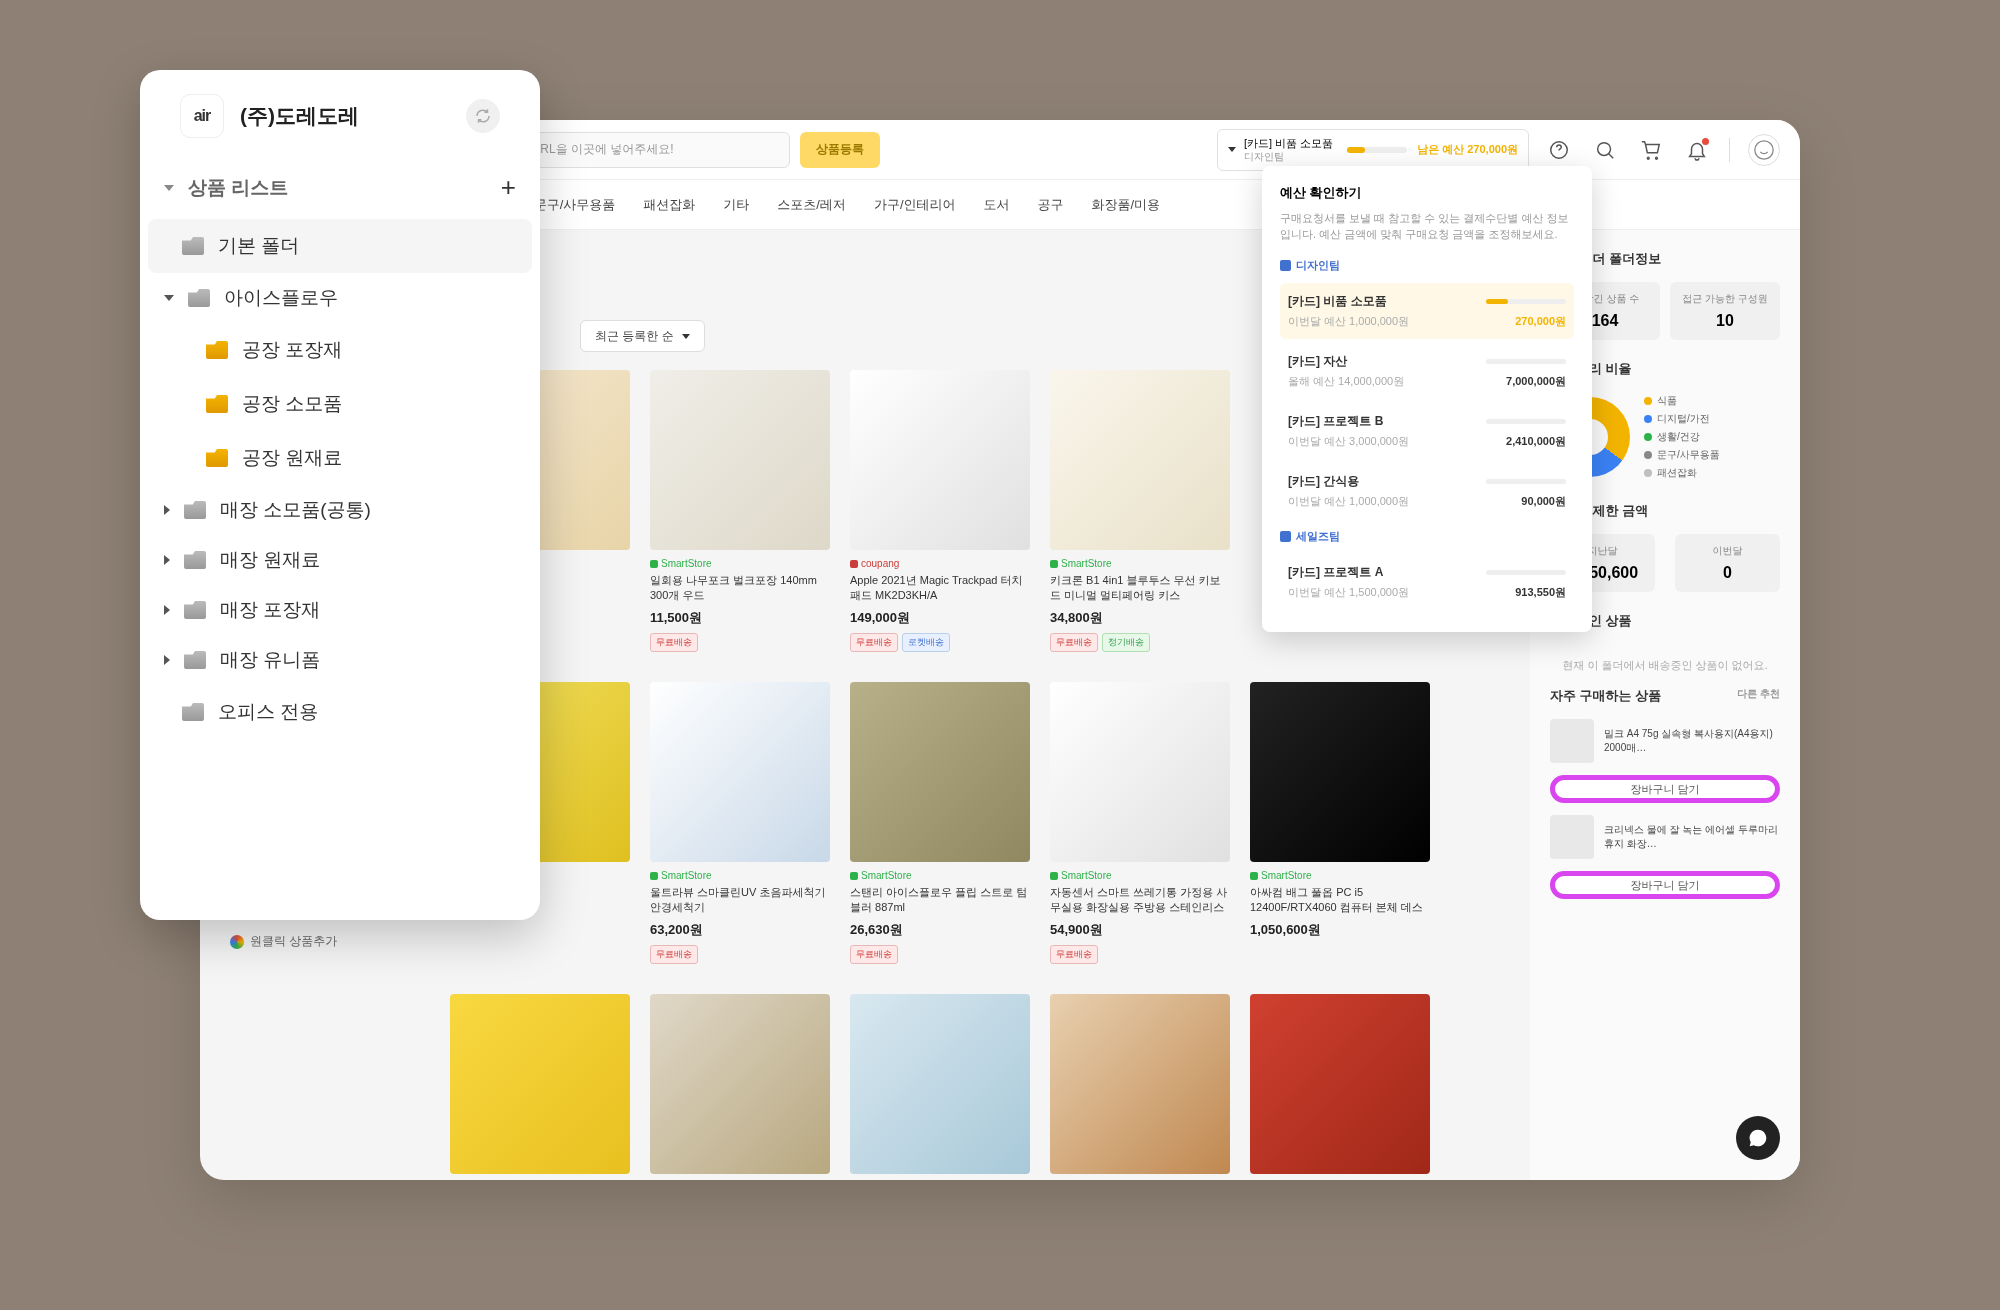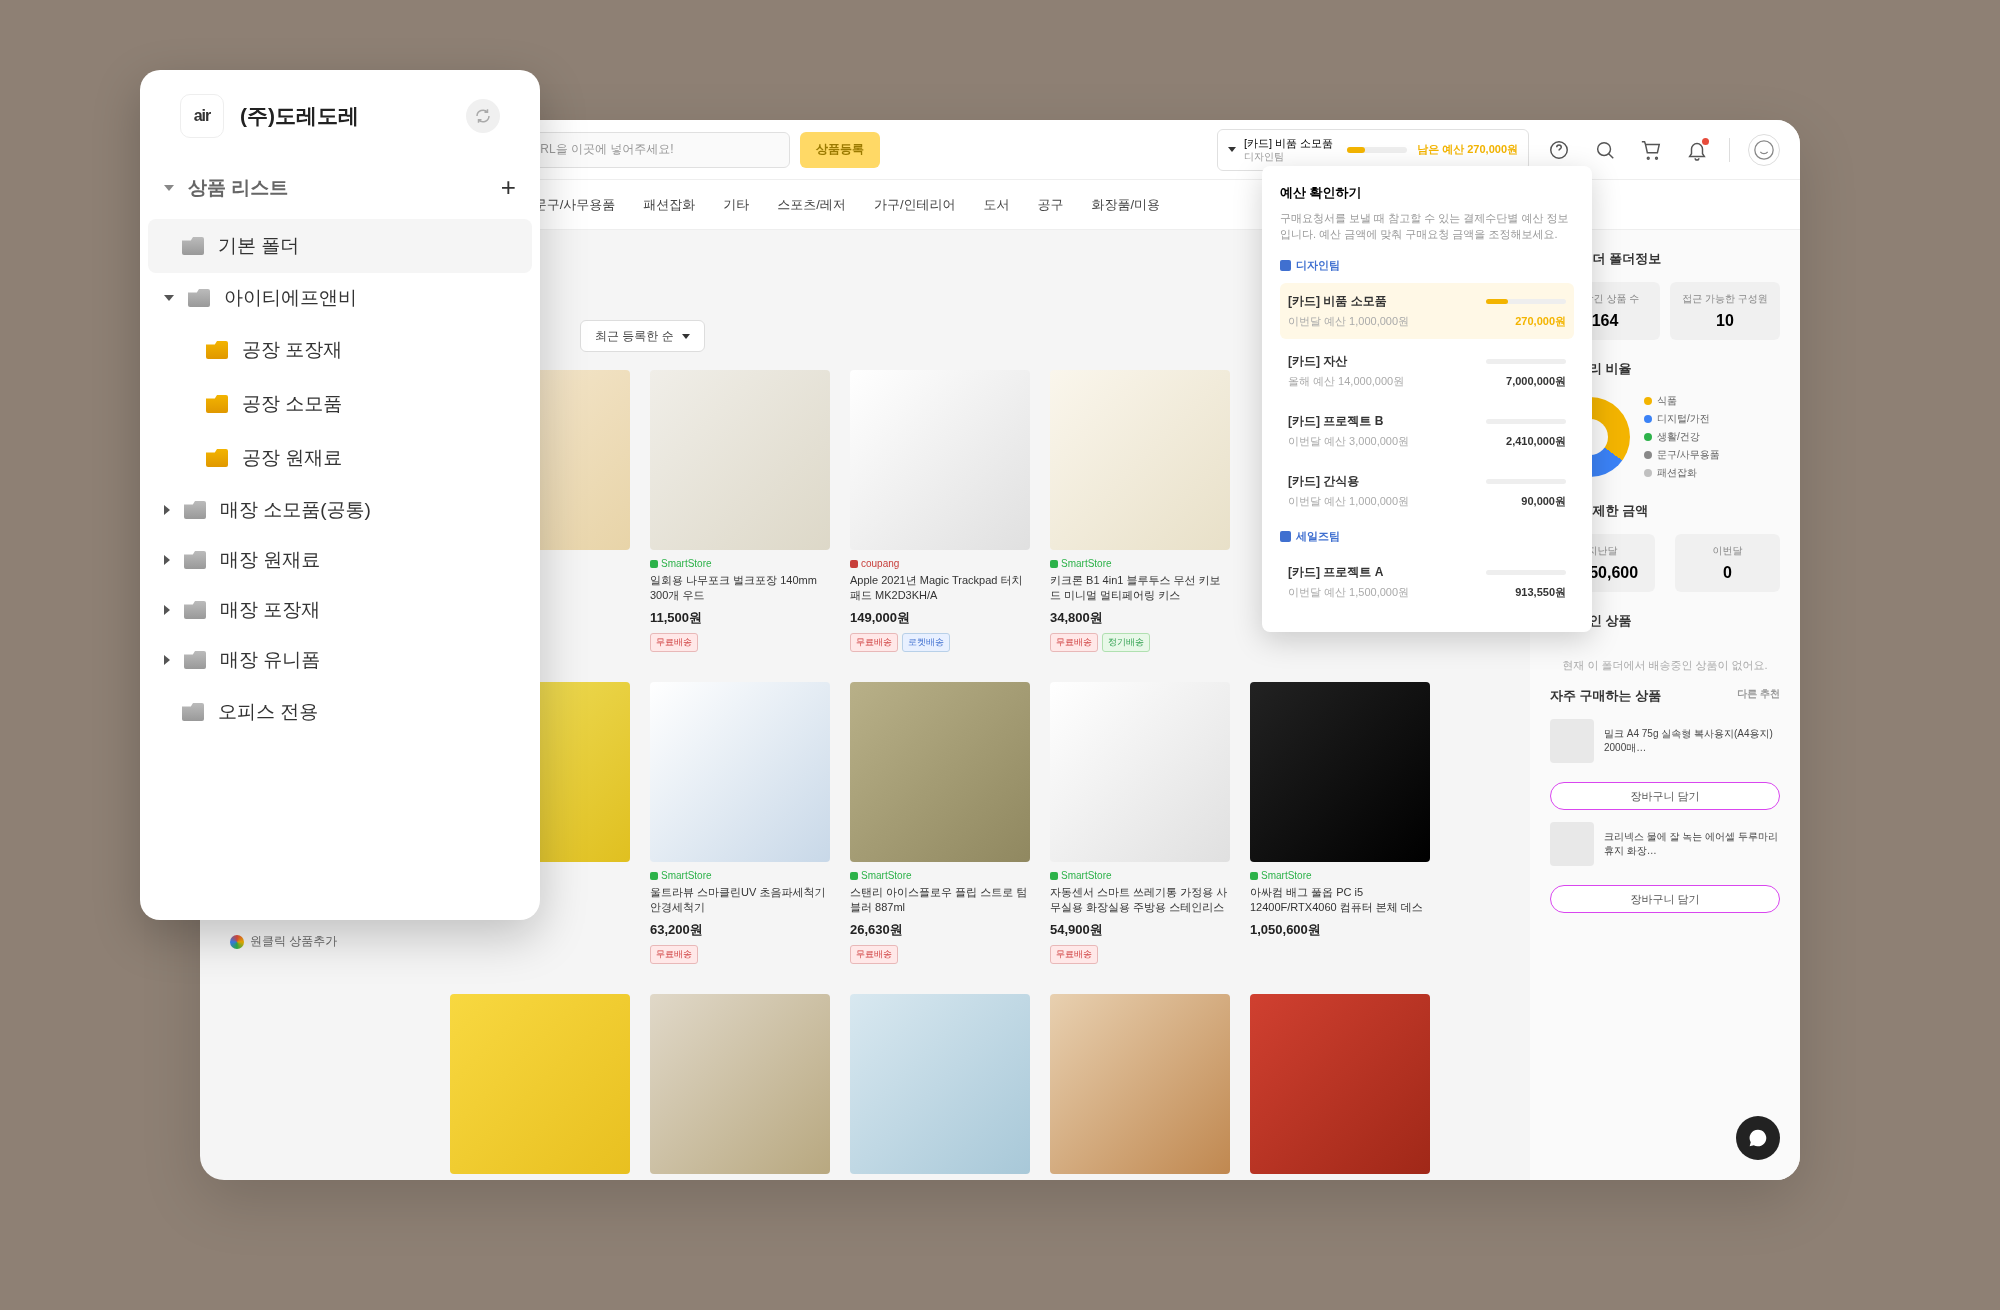--- a/index.html
+++ b/index.html
@@ -70,21 +70,21 @@
 .donut::after{content:"";position:absolute;inset:22px;background:#fafafa;border-radius:50%}
 .legend{font-size:10px;color:#666;line-height:18px}
 .legend div{display:flex;align-items:center}
 .legend div::before{content:"";width:8px;height:8px;border-radius:50%;margin-right:5px}
 .lg1::before{background:#f3b400}.lg2::before{background:#3b82f6}.lg3::before{background:#2db24a}.lg4::before{background:#888}.lg5::before{background:#c0c0c0}
 .payrow{display:flex;gap:20px;margin-bottom:20px}
 .ship-empty{font-size:11px;color:#aaa;text-align:center;padding:14px 0}
 .buyitem{display:flex;gap:10px;align-items:center;margin-bottom:12px}
 .buyitem .bi-thumb{width:44px;height:44px;background:#e8e8e8;border-radius:4px}
 .buyitem .bi-text{flex:1;font-size:10px;color:#444;line-height:14px}
-.cartbtn{width:100%;height:28px;border:1px solid #d946ef;border-radius:14px;background:#fff;font-size:11px;color:#555;margin-top:7px}
+.cartbtn{width:100%;height:28px;border:5px solid #d946ef;border-radius:14px;background:#fff;font-size:11px;color:#555;margin-top:0}
 .morebuy{font-size:10px;color:#999;float:right}
 
 
 .popover{position:absolute;top:46px;right:208px;width:330px;background:#fff;border-radius:8px;box-shadow:0 8px 30px rgba(0,0,0,.18);padding:18px;z-index:50}
 .pop-title{font-size:13px;font-weight:700;margin-bottom:8px}
 .pop-sub{font-size:11px;color:#999;line-height:16px;margin-bottom:16px}
 .team-head{font-size:11px;color:#4070d0;font-weight:700;margin-bottom:10px;display:flex;align-items:center;gap:5px}
 .team-head::before{content:"";width:11px;height:11px;background:#4070d0;border-radius:2px;mask:none}
 .bitem{padding:10px 8px;border-radius:6px;margin-bottom:4px}
 .bitem.hl{background:#fff8e6}
@@ -418,21 +418,21 @@
     <span class="fs-sec-label">상품 리스트</span>
     <span class="plus">+</span>
   </div>
   <div class="fs-item active">
       <span class="fi-icn gray"></span>
       <span class="fi-label">기본 폴더</span>
     </div>
   <div class="fs-row">
       <span class="fi-chev down"></span>
       <span class="fi-icn gray"></span>
-      <span class="fi-label" style="margin-left:14px">아이티에프앤비</span>
+      <span class="fi-label" style="margin-left:14px">아이스플로우</span>
     </div>
   <div class="fs-item lv2">
       <span class="fi-icn folder"></span>
       <span class="fi-label">공장 포장재</span>
     </div>
   <div class="fs-item lv2">
       <span class="fi-icn folder"></span>
       <span class="fi-label">공장 소모품</span>
     </div>
   <div class="fs-item lv2">

